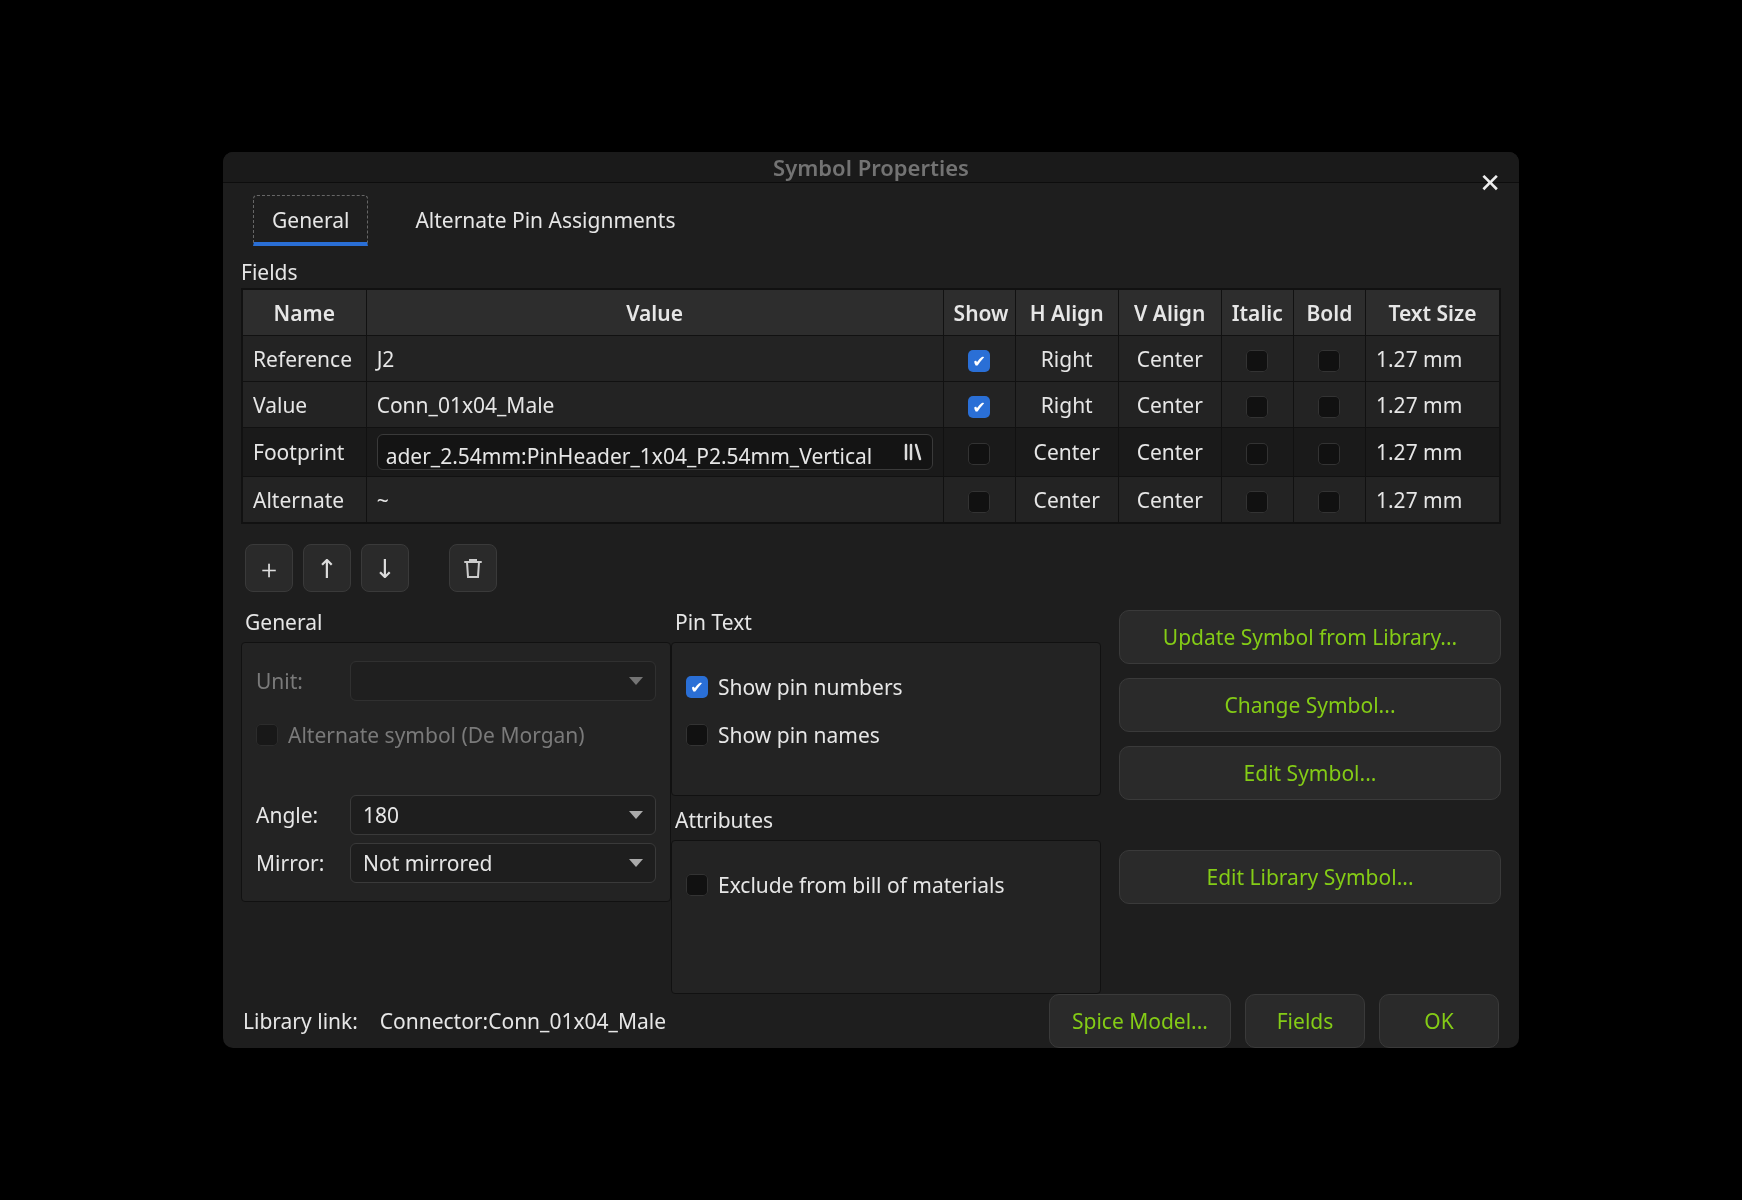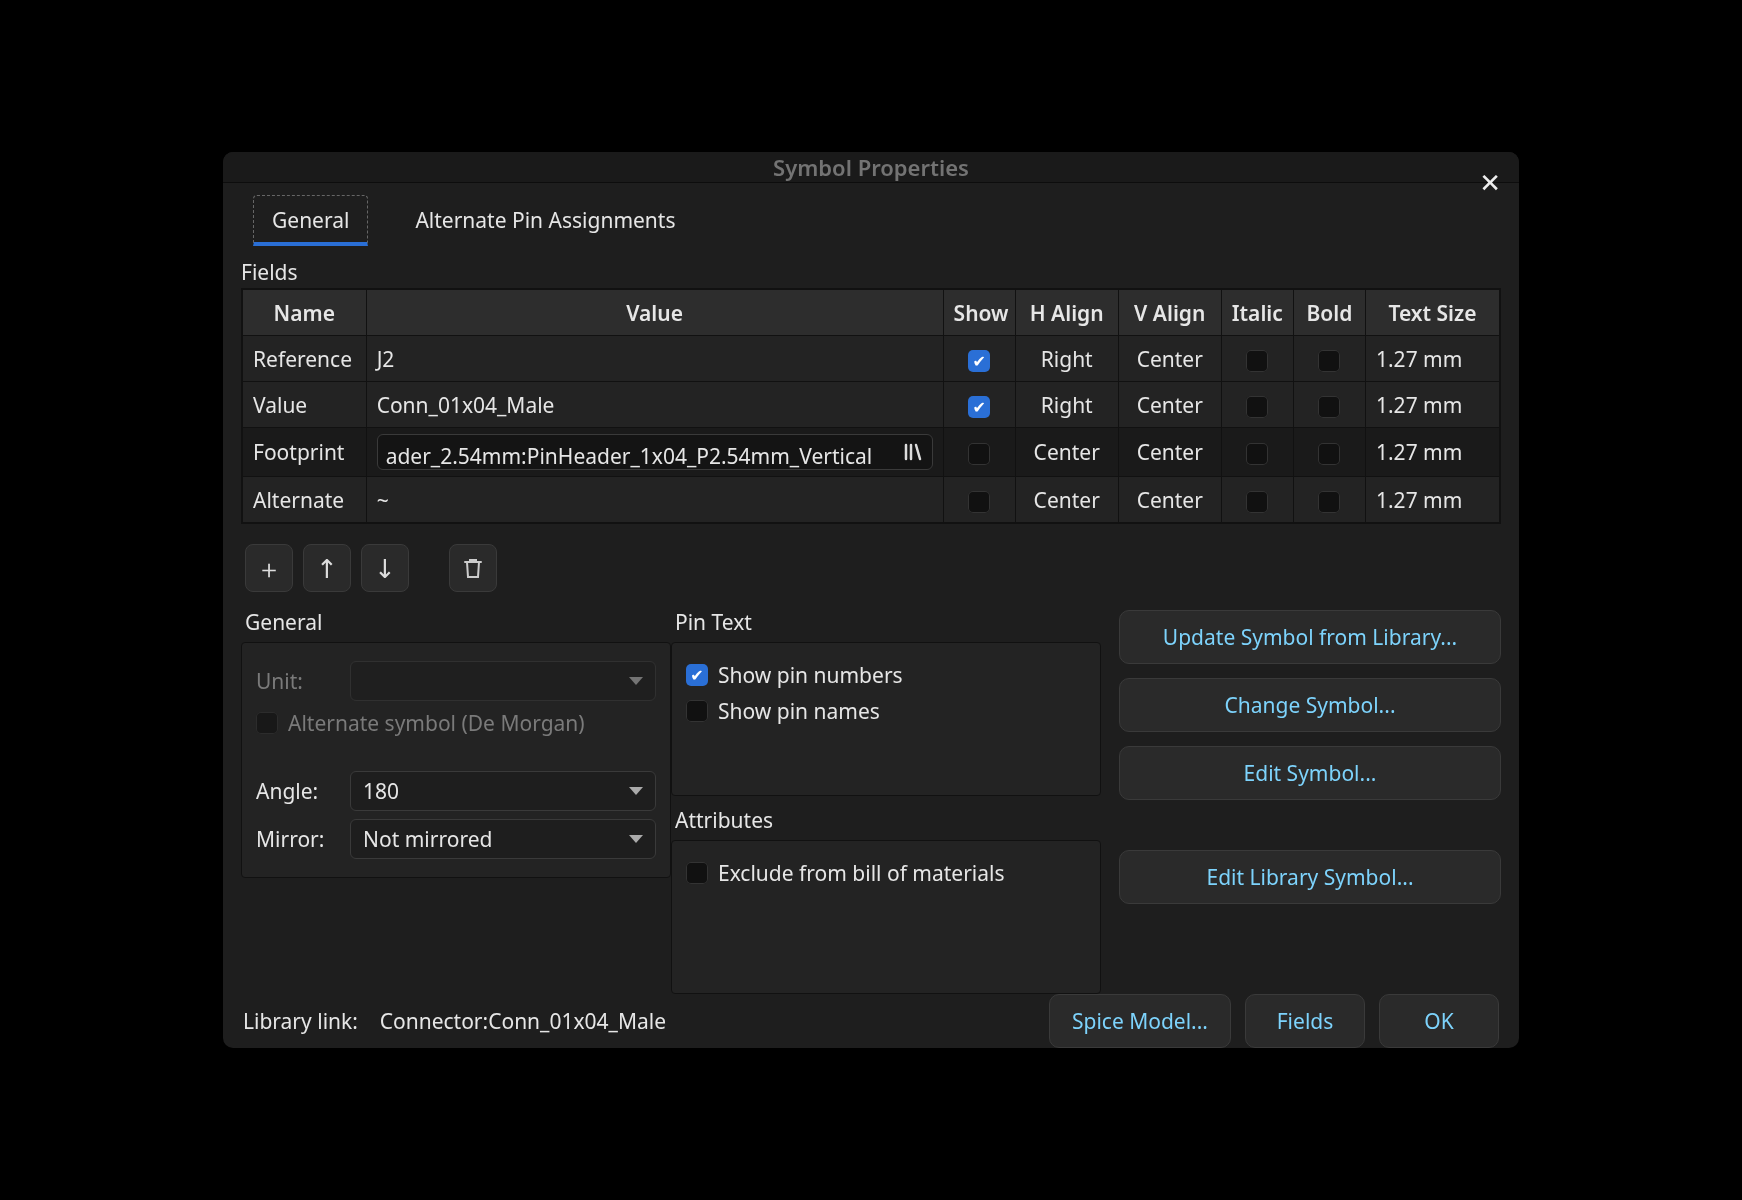--- a/index.html
+++ b/index.html
@@ -191,21 +191,21 @@
     justify-content: space-between;
     padding: 0 12px;
     cursor: pointer;
   }
   .select .caret {
     width: 0; height: 0;
     border-left: 7px solid transparent;
     border-right: 7px solid transparent;
     border-top: 8px solid #aaa;
   }
-  .chkrow { display: flex; align-items: center; gap: 10px; margin: 8px 0; }
+  .chkrow { display: flex; align-items: center; gap: 10px; margin: 20px 0; }
   .chkrow .lbl.dim { color: #7a7a7a; }
 
   .center-col { display: flex; flex-direction: column; }
   .center-col .panel-box { min-height: 154px; }
   .center-col .panel-box + .panel-title { margin-top: 10px; }
 
   .right-col {
     display: flex;
     flex-direction: column;
     gap: 14px;
@@ -214,21 +214,21 @@
   }
   .btn {
     height: 54px;
     background: #2a2a2a;
     border: 1px solid #3a3a3a;
     border-radius: 10px;
     display: flex;
     align-items: center;
     justify-content: center;
     cursor: pointer;
-    color: #7dd3fc;
+    color: #84cc16;
   }
   .right-col .spacer { height: 22px; }
 
   .footer {
     height: 72px;
     display: flex;
     align-items: center;
     padding: 0 20px;
     gap: 14px;
   }

